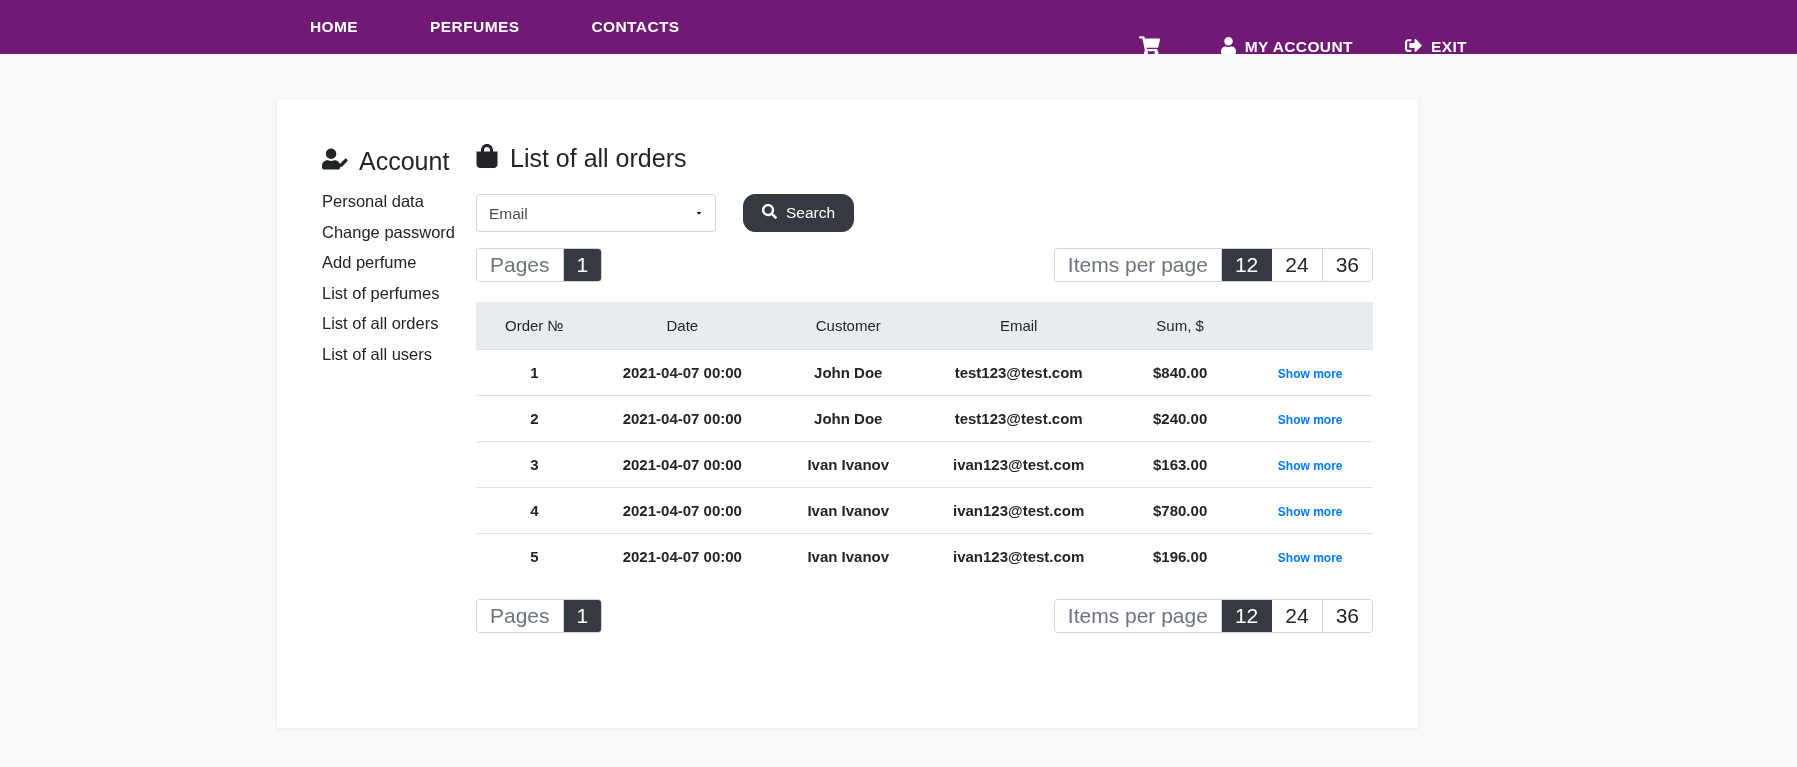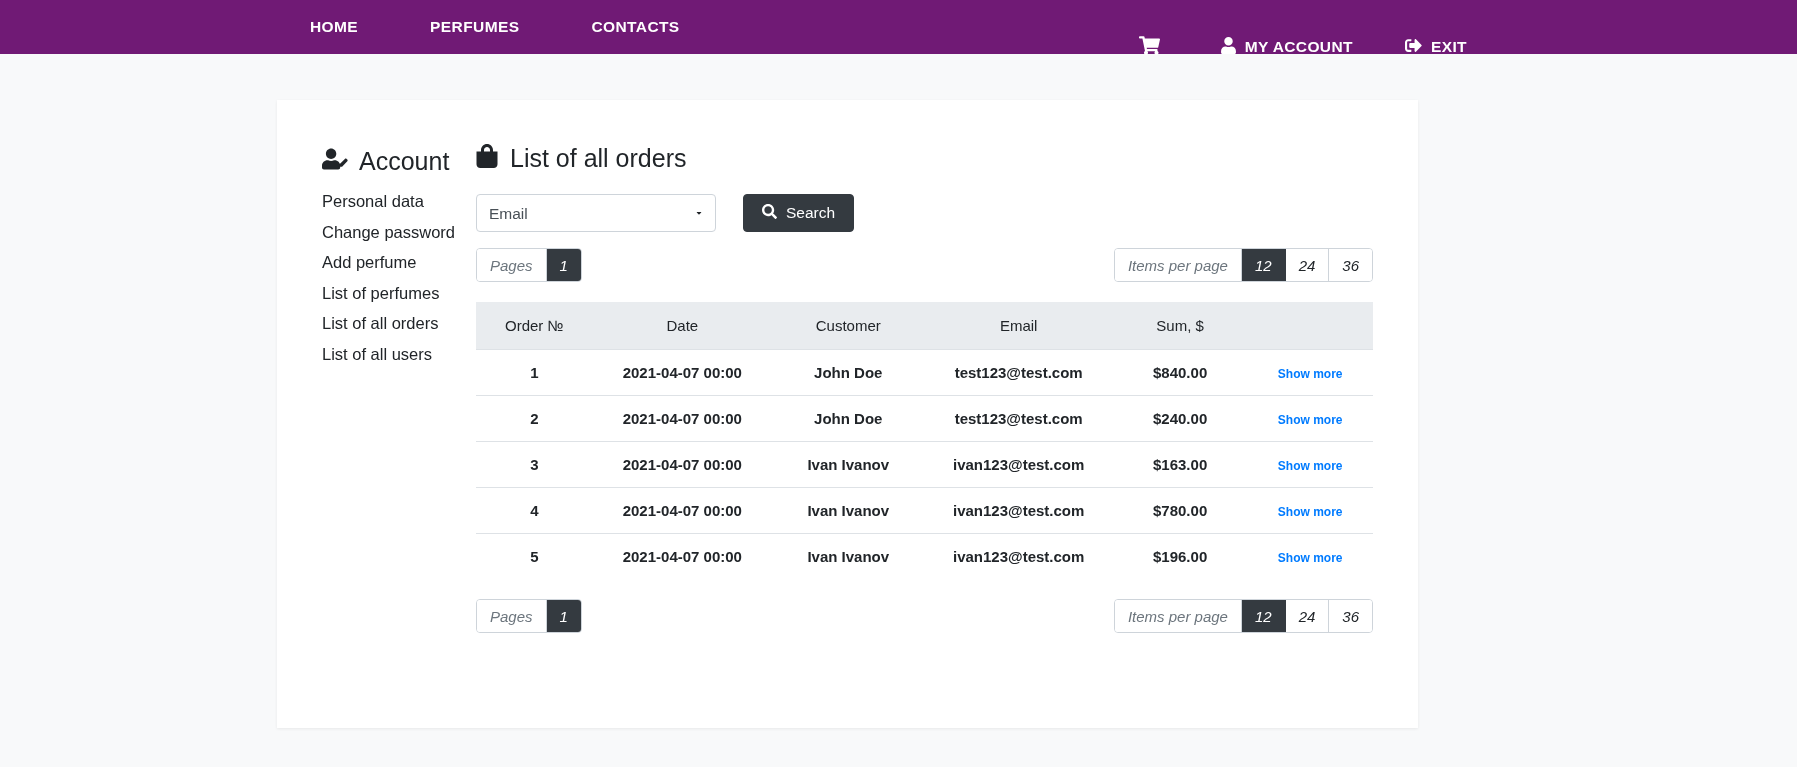--- a/index.html
+++ b/index.html
@@ -158,21 +158,21 @@
     margin-left: 27px;
   }
   input.field::placeholder { color: #9aa0a6; }
   .btn-search {
     margin-left: 27px;
     height: 38px;
     padding: 0 18px;
     background: #343a40;
     color: #ffffff;
     border: 1px solid #343a40;
-    border-radius: 4px;
+    border-radius: 12px;
     font-size: 15.5px;
     font-family: "Liberation Sans", sans-serif;
     display: flex;
     align-items: center;
     cursor: pointer;
     white-space: nowrap;
   }
   .btn-search svg { margin-right: 9px; }
 
   
@@ -187,26 +187,25 @@
     display: inline-flex;
     border: 1px solid #ced4da;
     border-radius: 4px;
     overflow: hidden;
     height: 34px;
   }
   .grp .cell {
     display: flex;
     align-items: center;
     padding: 0 13px;
-    font-size: 15px;
+    font-size: 21px;
     color: #6c757d;
     background: #ffffff;
     border-right: 1px solid #ced4da;
     white-space: nowrap;
-    font-style: italic;
   }
   .grp .cell:last-child { border-right: none; }
   .grp .cell.num {
     color: #212529;
     min-width: 34px;
     justify-content: center;
   }
   .grp .cell.active {
     background: #343a40;
     color: #ffffff;

